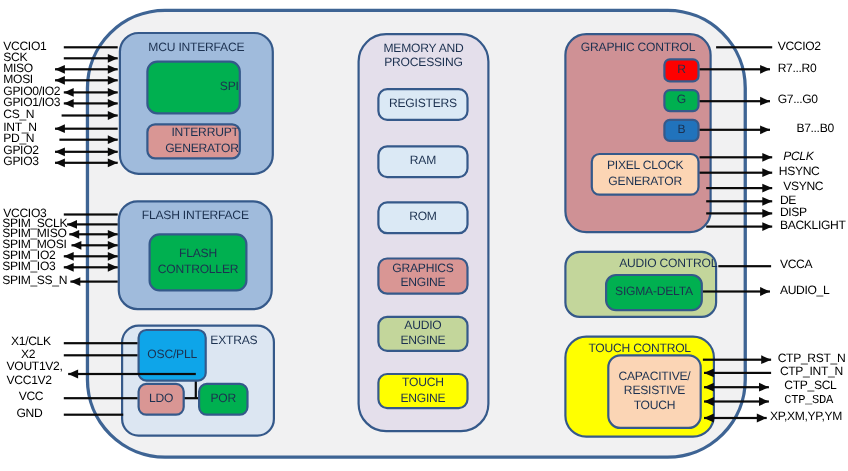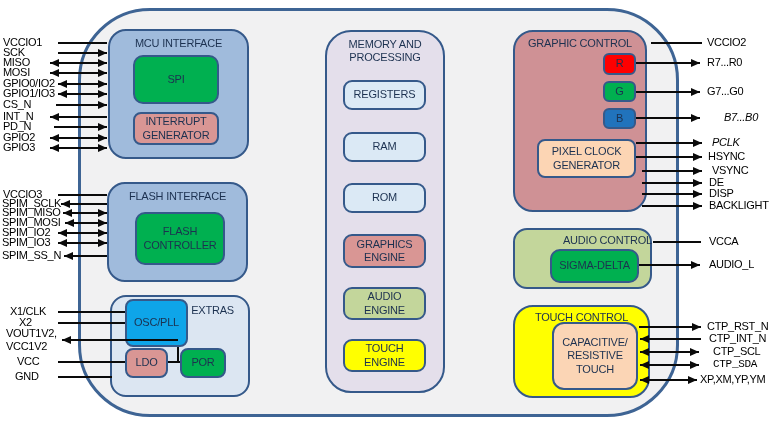--- a/index.html
+++ b/index.html
@@ -66,24 +66,24 @@
     <div class="group" style="left: 513px; top: 228px; width: 139px; height: 61px; background: rgb(195, 214, 155); border-radius: 14px;"></div>
     <div class="gtitle" style="top: 234px; left: 513px; width: 139px; text-align: right;">
       <div>AUDIO CONTROL</div>
     </div>
     <div class="group" style="left: 513px; top: 305px; width: 137px; height: 93px; background: rgb(255, 255, 0); border-radius: 20px;"></div>
     <div class="gtitle" style="top: 311px; left: 513px; width: 137px; text-align: center;">
       <div>TOUCH CONTROL</div>
     </div>
     <div class="connv" style="left: 177px; top: 340px; height: 22px;"></div>
     <div class="pline" style="left: 166px; top: 361px; width: 16px;"></div>
-    <div class="box" style="left: 133px; top: 55px; width: 86px; height: 49px; background: rgb(0, 176, 80); border-radius: 10px;">
+    <div class="box" style="left: 133px; top: 55px; width: 86px; height: 49px; background: rgb(0, 176, 80); border-radius: 10px; align-items: flex-end;">
       <div class="bline">SPI</div>
     </div>
-    <div class="box" style="left: 133px; top: 112px; width: 86px; height: 33px; background: rgb(217, 150, 148); border-radius: 8px;">
+    <div class="box" style="left: 133px; top: 112px; width: 86px; height: 33px; background: rgb(217, 150, 148); border-radius: 8px; align-items: flex-end;">
       <div class="bline">INTERRUPT</div>
       <div class="bline">GENERATOR</div>
     </div>
     <div class="box" style="left: 135px; top: 212px; width: 90px; height: 53px; background: rgb(0, 176, 80); border-radius: 10px;">
       <div class="bline">FLASH</div>
       <div class="bline">CONTROLLER</div>
     </div>
     <div class="box" style="left: 125px; top: 299px; width: 63px; height: 48px; background: #0ea5e9; border-radius: 8px;">
       <div class="bline">OSC/PLL</div>
     </div>
@@ -264,21 +264,21 @@
     <div class="plabel" style="left: 707px; top: 56px;">
       <div>R7...R0</div>
     </div>
     <div class="pline" style="left: 636px; top: 91px; width: 64px;"></div>
     <div class="ah r" style="left: 691px; top: 87.5px;"></div>
     <div class="plabel" style="left: 707px; top: 85px;">
       <div>G7...G0</div>
     </div>
     <div class="pline" style="left: 636px; top: 117px; width: 64px;"></div>
     <div class="ah r" style="left: 691px; top: 113.5px;"></div>
-    <div class="plabel" style="left: 724px; top: 111px; font-style: italic;">
+    <div class="plabel" style="left: 724px; top: 111px;">
       <div>B7...B0</div>
     </div>
     <div class="pline" style="left: 636px; top: 142px; width: 66px;"></div>
     <div class="ah r" style="left: 693px; top: 138.5px;"></div>
     <div class="plabel" style="left: 712px; top: 136px; font-style: italic;">
       <div>PCLK</div>
     </div>
     <div class="pline" style="left: 636px; top: 156px; width: 66px;"></div>
     <div class="ah r" style="left: 693px; top: 152.5px;"></div>
     <div class="plabel" style="left: 708px; top: 150px;">

